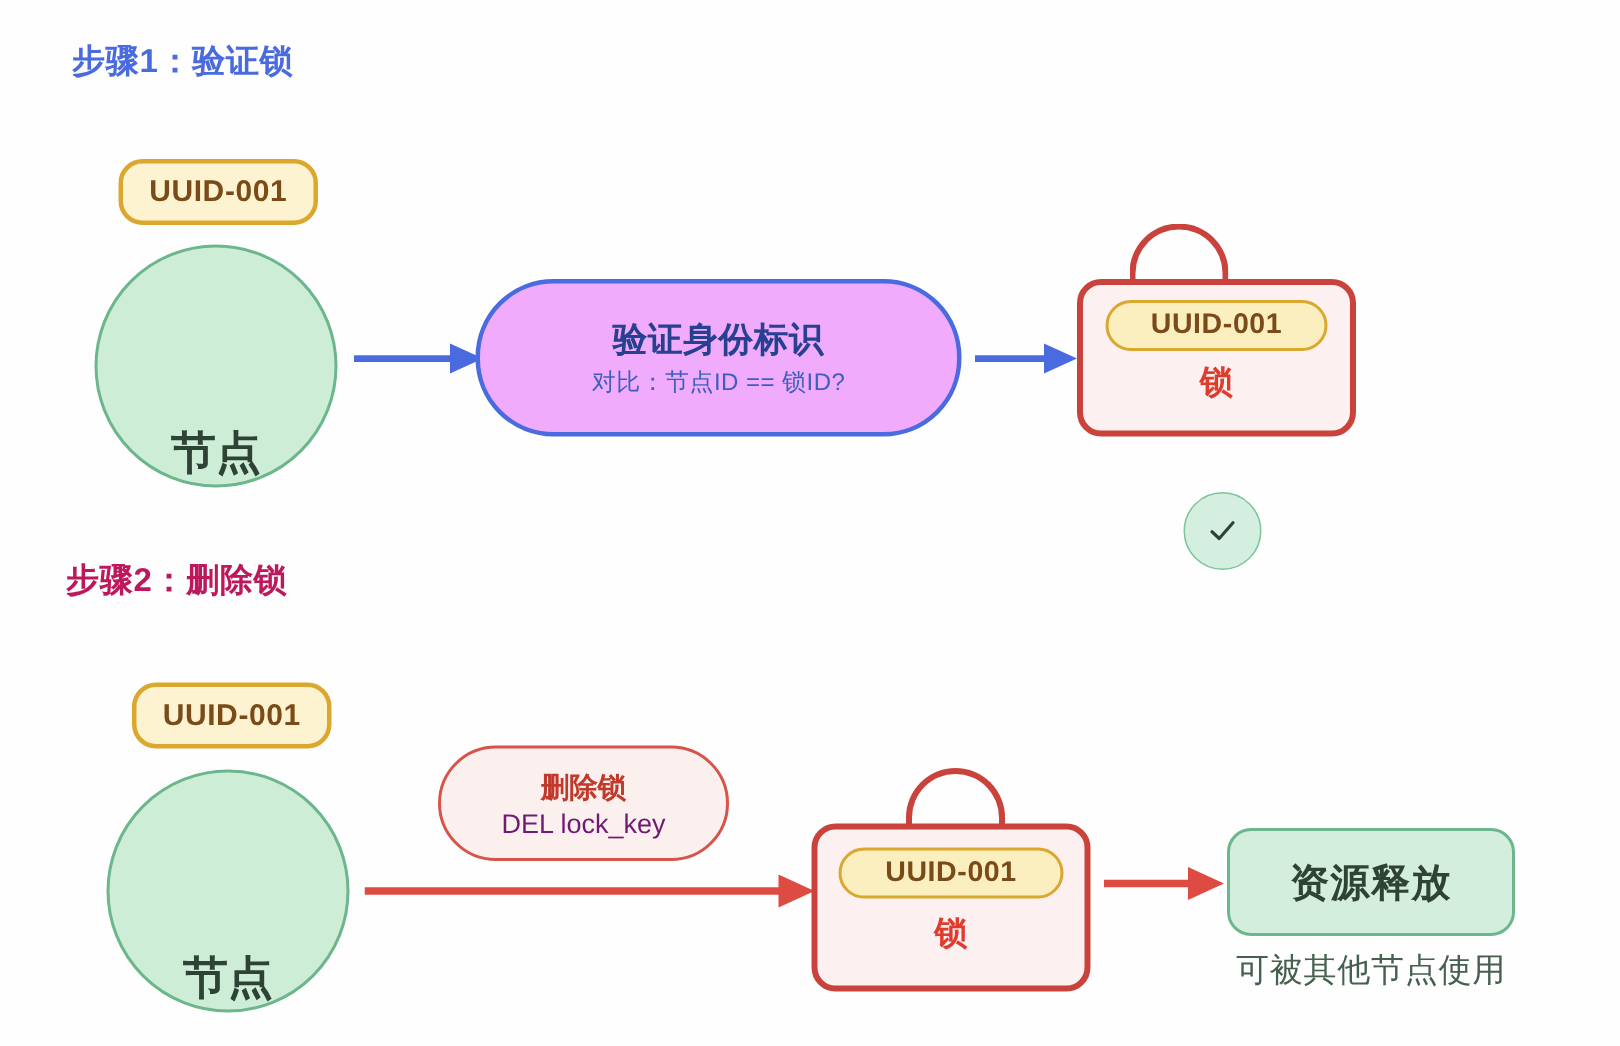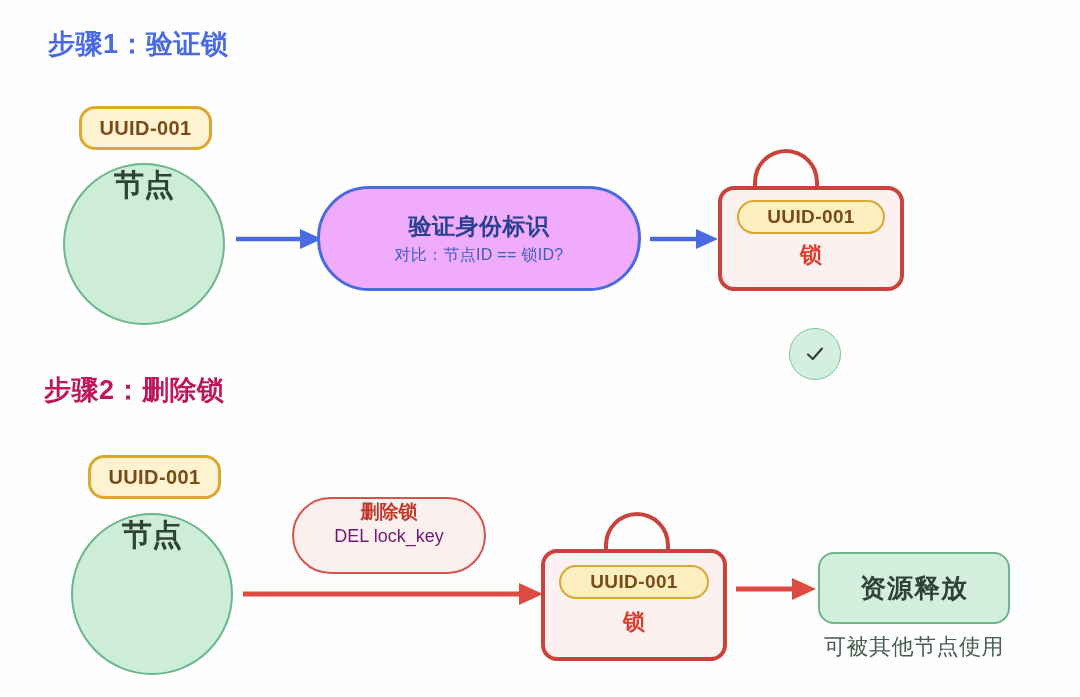--- a/index.html
+++ b/index.html
@@ -16,21 +16,21 @@
     position: relative;
     width: 1080px;
     height: 697px;
     background: #fefefe;
     overflow: hidden;
   }
   .abs { position: absolute; }
 
   
   .step-title {
-    font-size: 27px;
+    font-size: 22px;
     font-weight: bold;
     letter-spacing: 0.5px;
     white-space: nowrap;
   }
   #step1-title { left: 48px; top: 26px; color: #4a6be0; }
   #step2-title { left: 44px; top: 372px; color: #be185d; }
 
   
   .uuid-badge {
     display: flex;
@@ -45,21 +45,21 @@
     letter-spacing: 0.4px;
     box-sizing: border-box;
     white-space: nowrap;
   }
   #node1-uuid { left: 79px;  top: 106px; width: 133px; height: 44px; }
   #node2-uuid { left: 88px;  top: 455px; width: 133px; height: 44px; }
 
   
   .node-circle {
     display: flex;
-    align-items: flex-start;
+    align-items: flex-end;
     justify-content: center;
     border-radius: 50%;
     background: #cdedd7;
     border: 2.5px solid #6cb68b;
     color: #2f4236;
     font-size: 30px;
     font-weight: bold;
     box-sizing: border-box;
   }
   #node1 { left: 63px; top: 163px; width: 162px; height: 162px; }
@@ -98,21 +98,21 @@
   
   #del-box {
     left: 292px; top: 497px; width: 194px; height: 77px;
     background: #fcf0ee;
     border: 2.5px solid #d6544c;
     border-radius: 40px;
     box-sizing: border-box;
     display: flex;
     flex-direction: column;
     align-items: center;
-    justify-content: flex-start;
+    justify-content: center;
     gap: 1px;
   }
   #del-title {
     color: #c0392b;
     font-size: 19px;
     font-weight: bold;
     white-space: nowrap;
   }
   #del-sub {
     color: #701a75;

